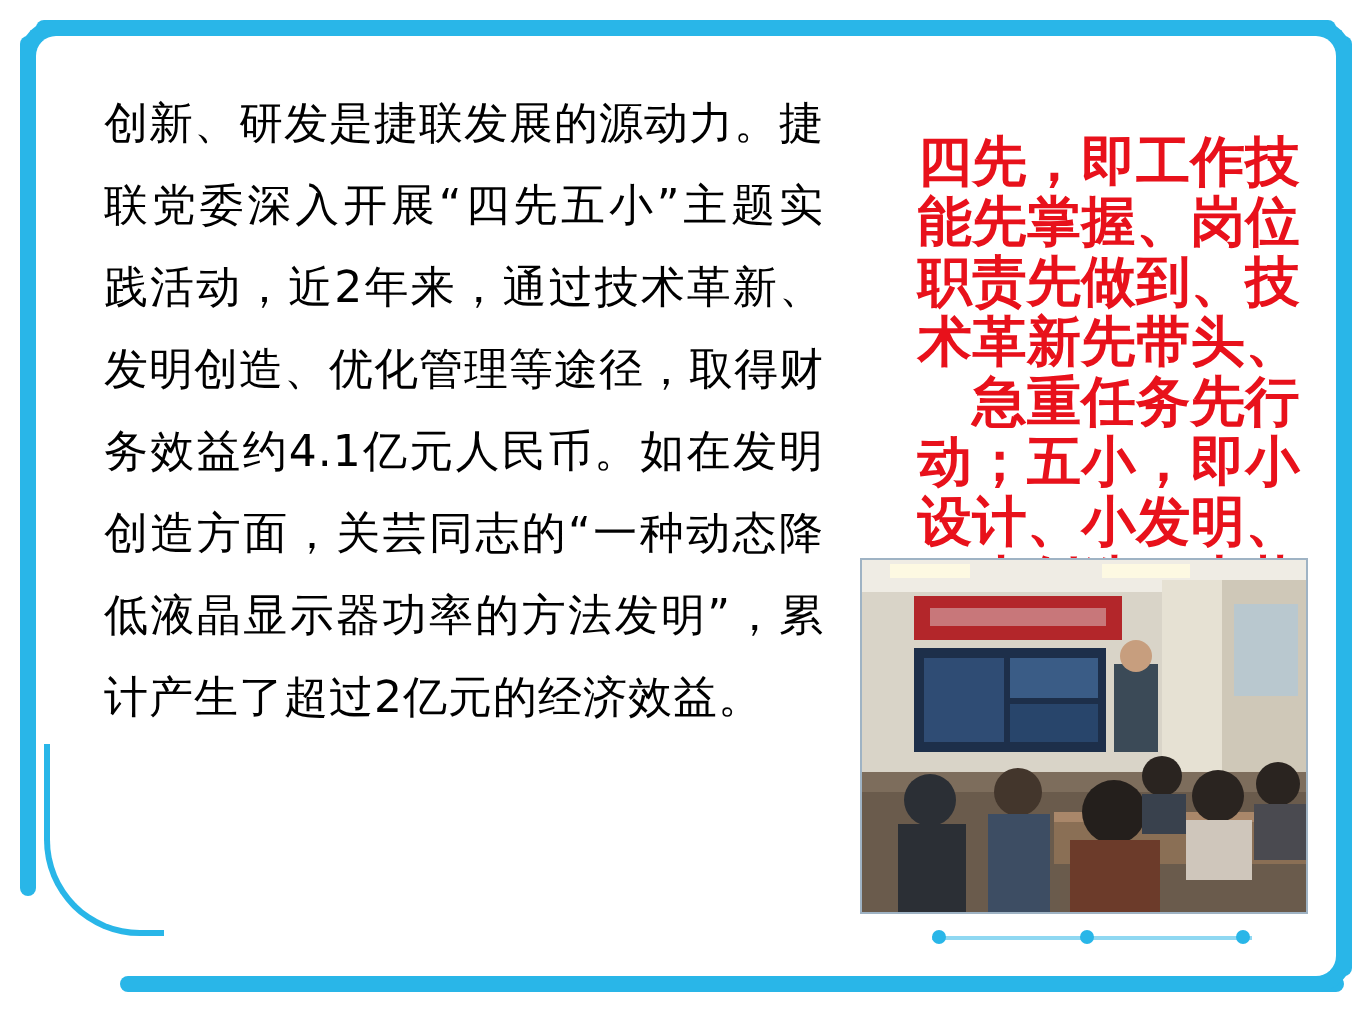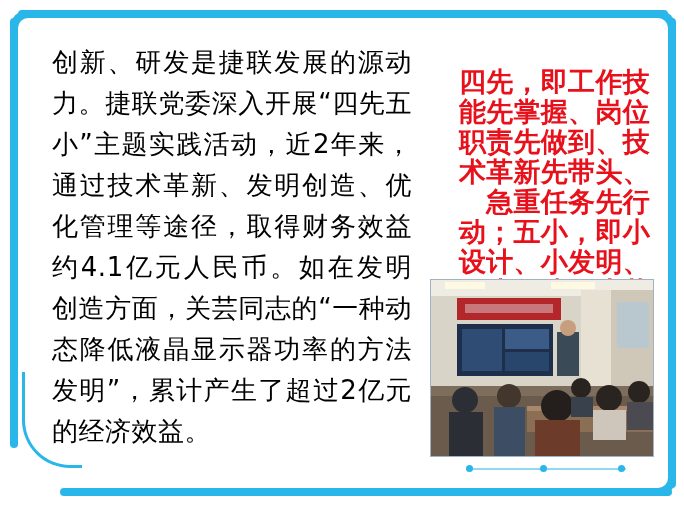--- a/index.html
+++ b/index.html
@@ -110,21 +110,21 @@
     width: 3px;
     height: 40px;
     background: #29b6e8;
   }
   
   .body-text {
     position: absolute;
     left: 52px;
     top: 42px;
     width: 360px;
-    font-size: 26px;
+    font-size: 22px;
     line-height: 41px;
     color: #000000;
     letter-spacing: 0.5px;
     text-align: justify;
     font-family: "DejaVu Sans", "Liberation Sans", sans-serif;
   }
   
   .callout {
     position: absolute;
     left: 432px;

